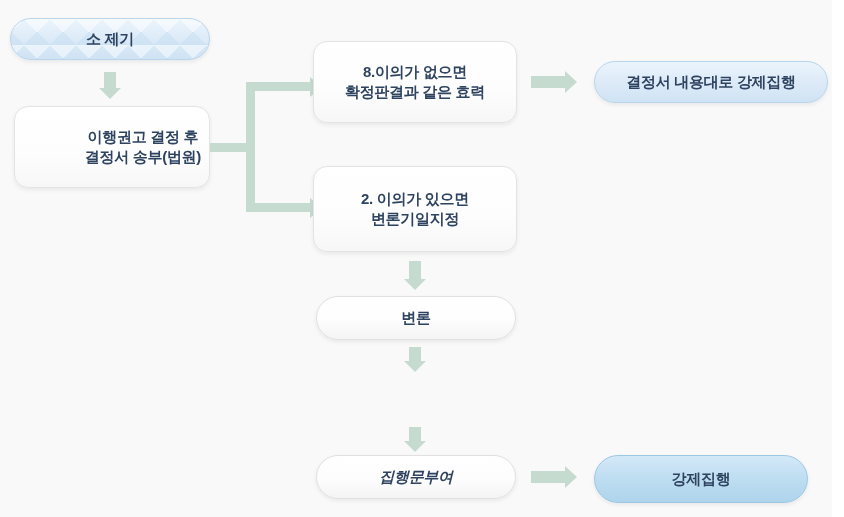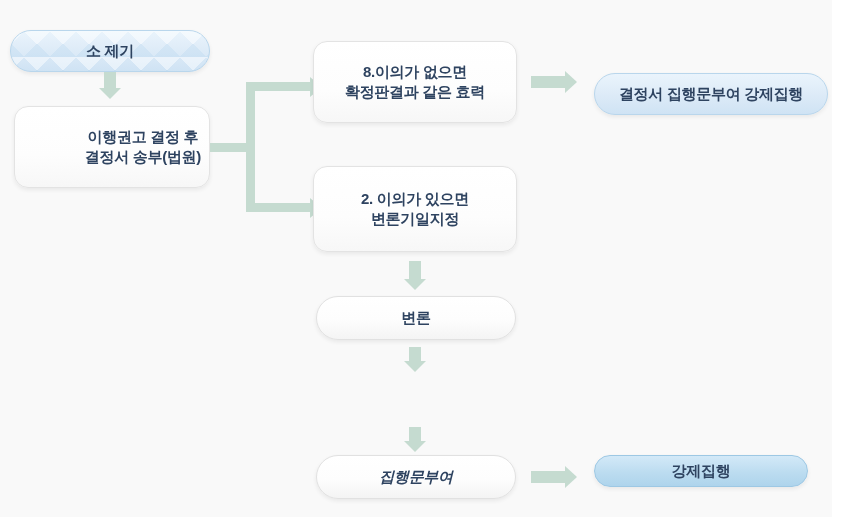--- a/index.html
+++ b/index.html
@@ -63,21 +63,20 @@
     box-shadow: 0 2px 4px rgba(0,0,0,0.07);
     align-items: center;
   }
 
   
   .node.pill-blue-light {
     background: linear-gradient(180deg, #eaf4fc 0%, #dceaf7 55%, #cfe3f4 100%);
     border: 1px solid #b9d6ec;
     border-radius: 999px;
     box-shadow: 0 2px 4px rgba(0,0,0,0.07);
-    margin-top: 12px;
   }
 
   .node.pill-blue {
     background: linear-gradient(180deg, #d3e9f8 0%, #bcdcf0 55%, #aed4ec 100%);
     border: 1px solid #9dc8e4;
     border-radius: 999px;
     box-shadow: 0 2px 4px rgba(0,0,0,0.07);
   }
 
   
@@ -207,21 +206,21 @@
     <span class="label">8.이의가 없으면
 확정판결과 같은 효력</span>
   </div>
 
   <div class="arrow-right" style="left:531px; top:82px;">
     <div class="shaft" style="width:36px;"></div>
     <div class="head" style="left:34px;"></div>
   </div>
 
   <div class="node pill-blue-light" style="left:594px; top:61px; width:234px; height:42px;">
-    <span class="label">결정서 집행문부여 강제집행</span>
+    <span class="label">결정서 내용대로 강제집행</span>
   </div>
 
   <div class="node box" style="left:313px; top:166px; width:204px; height:86px;">
     <span class="label">2. 이의가 있으면
 변론기일지정</span>
   </div>
 
   <div class="arrow-down" style="left:415px; top:261px;">
     <div class="shaft" style="height:20px;"></div>
     <div class="head" style="top:18px;"></div>
@@ -244,17 +243,17 @@
 
   <div class="node pill" style="left:316px; top:455px; width:200px; height:44px;font-style:italic;">
     <span class="label">집행문부여</span>
   </div>
 
   <div class="arrow-right" style="left:531px; top:477px;">
     <div class="shaft" style="width:36px;"></div>
     <div class="head" style="left:34px;"></div>
   </div>
 
-  <div class="node pill-blue" style="left:594px; top:455px; width:214px; height:32px;">
+  <div class="node pill-blue" style="left:594px; top:455px; width:214px; height:48px;">
     <span class="label">강제집행</span>
   </div>
 
 </div>
 
 </body></html>

